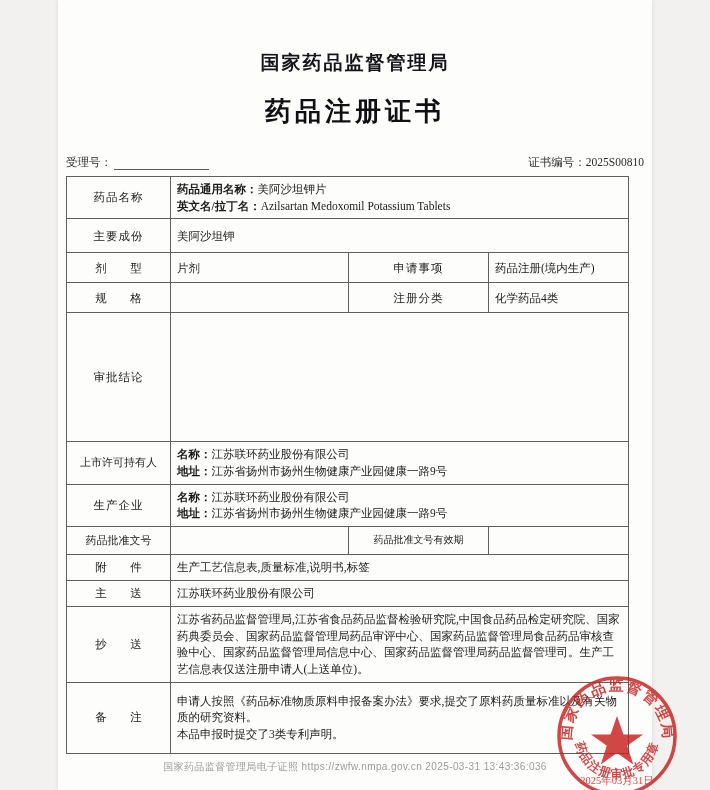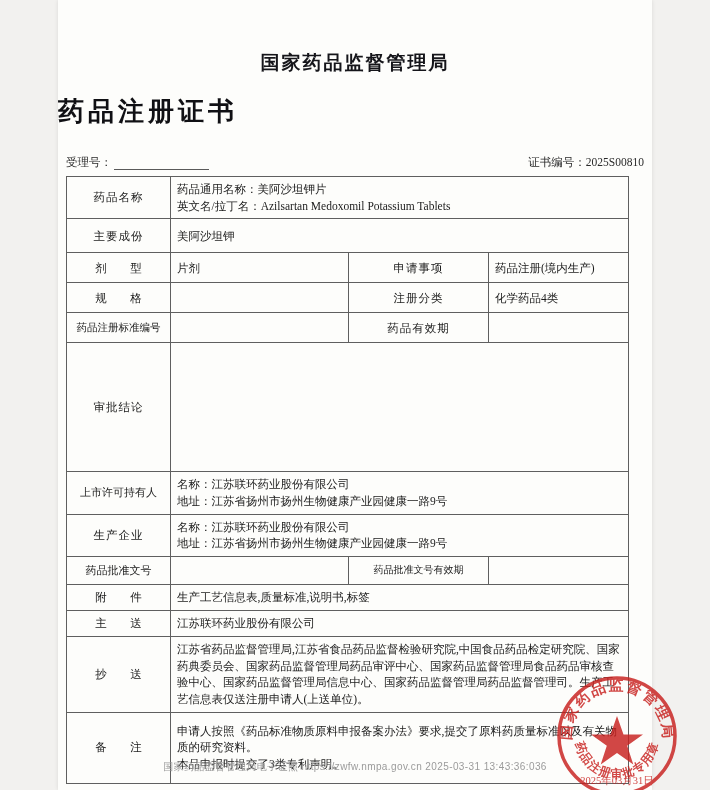--- a/index.html
+++ b/index.html
@@ -40,21 +40,21 @@
 
   .org-title {
     text-align: center;
     font-size: 19px;
     letter-spacing: 2px;
     font-weight: 700;
     margin-top: 50px;
     color: #15151a;
   }
   .doc-title {
-    text-align: left;
+    text-align: center;
     font-size: 26px;
     letter-spacing: 4px;
     font-weight: 700;
     margin-top: 18px;
     color: #101014;
   }
 
   .meta-row {
     display: flex;
     justify-content: space-between;
@@ -94,21 +94,21 @@
     width: 104px;
     letter-spacing: 1px;
     font-size: 12px;
   }
   td.label-wide-space {
     letter-spacing: 6px;
     text-indent: 6px;
   }
   td.value { text-align: left; }
   .sub-line { display: block; }
-  .sub-line .k { color: #1b1b1b; }
+  .sub-line .k { color: #1b1b1b; font-weight: bold; }
   .sub-line .v { color: #1b1b1b; }
 
   .row-tall-approval td { height: 120px; vertical-align: middle; }
   .row-remarks td { height: 62px; vertical-align: middle; }
   .row-copy td { height: 62px; vertical-align: middle; margin-top: 19px; }
 
   .tight { font-size: 10.5px; line-height: 1.5; text-align: justify; }
 
   
   .seal {
@@ -187,26 +187,20 @@
       <td class="value">药品注册(境内生产)</td>
     </tr>
 
     <tr style="height:30px">
       <td class="label label-wide-space">规　格</td>
       <td class="value"></td>
       <td class="label">注册分类</td>
       <td class="value">化学药品4类</td>
     </tr>
 
-    <tr style="height:30px">
-      <td class="label" style="font-size:10.5px;letter-spacing:0">药品注册标准编号</td>
-      <td class="value"></td>
-      <td class="label">药品有效期</td>
-      <td class="value"></td>
-    </tr>
 
 
     <tr class="row-tall-approval">
       <td class="label">审批结论</td>
       <td class="value" colspan="3"></td>
     </tr>
 
     <tr>
       <td class="label" style="font-size:11px;letter-spacing:0">上市许可持有人</td>
       <td class="value" colspan="3">

